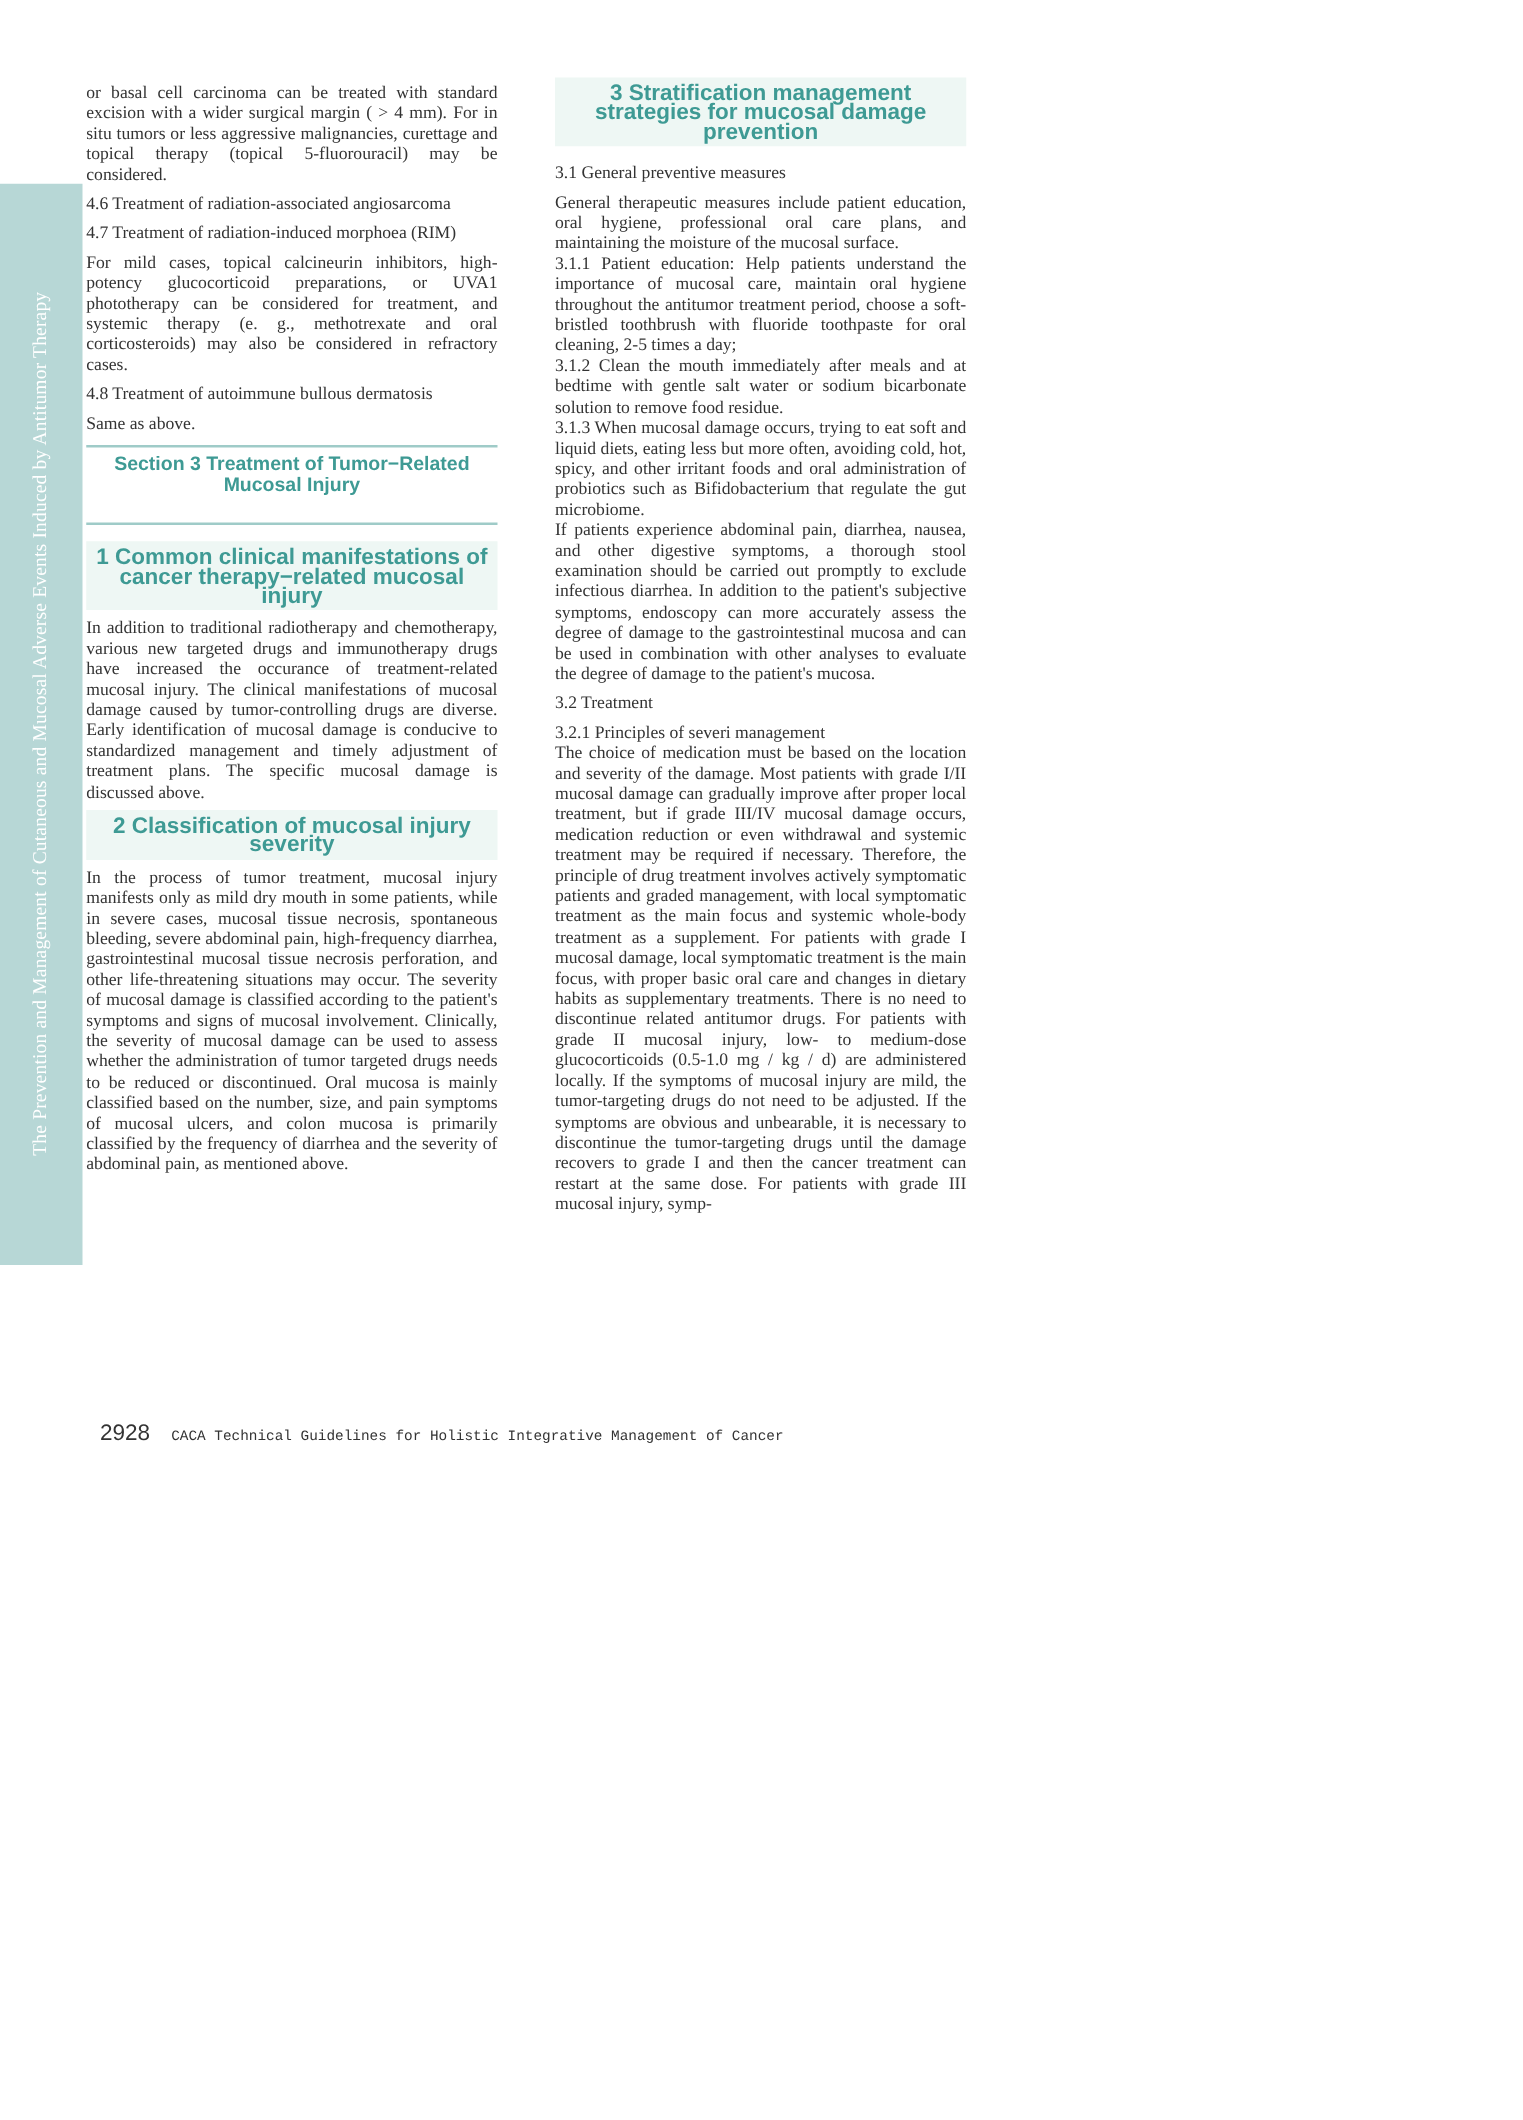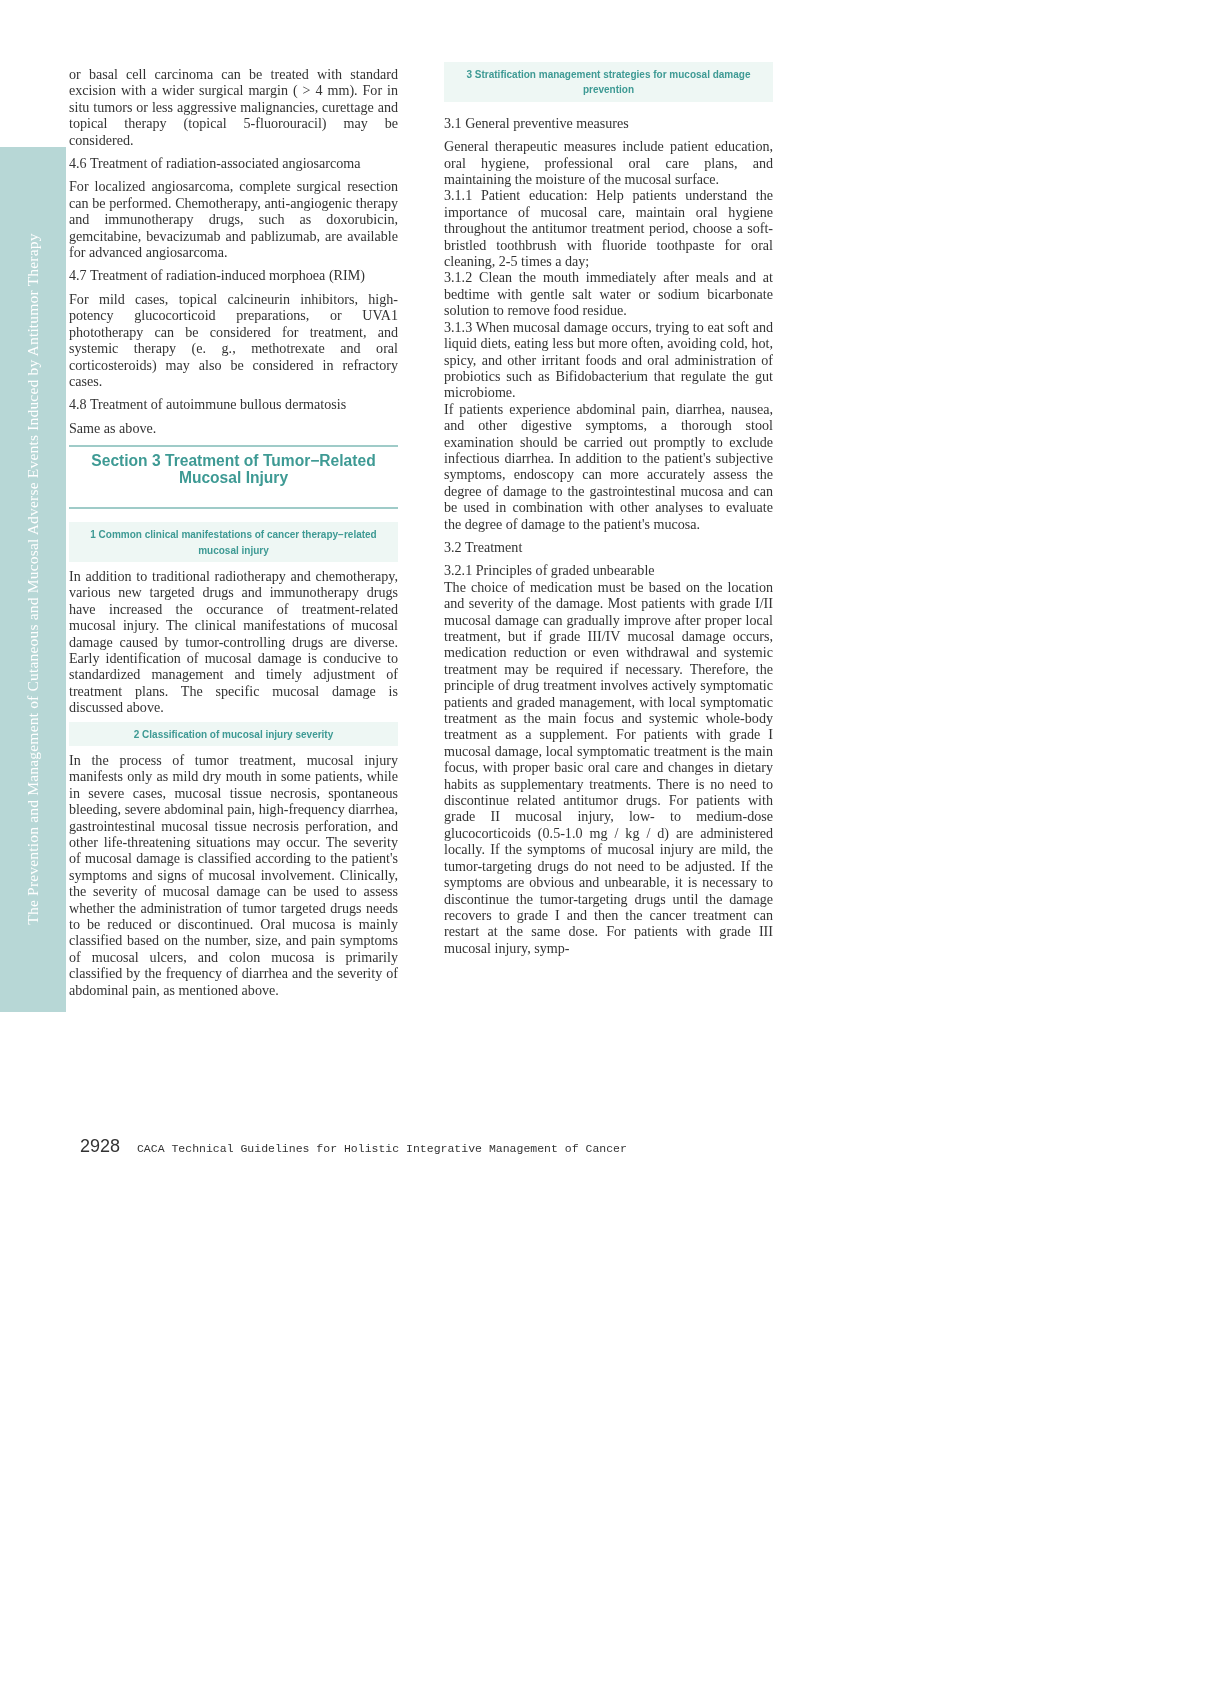--- a/index.html
+++ b/index.html
@@ -65,21 +65,21 @@
       font-weight: bold;
       font-size: 15.6px;
       line-height: 17px;
     }
     .box-heading {
       background: #eef7f4;
       color: #3e9a94;
       text-align: center;
       font-family: "Liberation Sans", "DejaVu Sans", sans-serif;
       font-weight: bold;
-      font-size: 10px;
+      font-size: 18px;
       line-height: 15.4px;
       padding: 5px 2px 4px 2px;
       margin: 0 0 6px 0;
     }
     .footer {
       position: absolute;
       left: 80px;
       top: 1136px;
       font-size: 11.5px;
       color: #333333;
@@ -98,41 +98,40 @@
 </head>
 <body>
 
 <div class="side-band">
   <div class="side-band-text">The Prevention and Management of Cutaneous and Mucosal Adverse Events Induced by Antitumor Therapy</div>
 </div>
 
 <div class="col col-left">
   <p class="para">or basal cell carcinoma can be treated with stan­dard excision with a wider surgical margin ( &gt; 4 mm). For in situ tumors or less aggressive malig­nancies, curettage and topical therapy (topical 5-fluorouracil) may be considered.</p>
   <p class="sub-heading">4.6 Treatment of radiation-associated angiosarco­ma</p>
-  <p class="para">For localized angiosarcoma, complete surgical resection can be performed. Chemotherapy, anti-angiogenic therapy and immunotherapy drugs, such as doxorubicin, gemcitabine, bevacizumab and pablizumab, are available for advanced an­giosarcoma.</p>
   <p class="sub-heading">4.7 Treatment of radiation-induced morphoea (RIM)</p>
   <p class="para">For mild cases, topical calcineurin inhibitors, high-potency glucocorticoid preparations, or UVA1 phototherapy can be considered for treat­ment, and systemic therapy (e. g., methotrexate and oral corticosteroids) may also be considered in refractory cases.</p>
   <p class="sub-heading">4.8 Treatment of autoimmune bullous dermatosis</p>
   <p class="para">Same as above.</p>
   <div class="sec-heading">Section 3 Treatment of Tumor−Related Mucosal Injury</div>
   <div class="box-heading">1 Common clinical manifestations of cancer therapy−related mucosal injury</div>
   <p class="para-tight">In addition to traditional radiotherapy and che­motherapy, various new targeted drugs and im­munotherapy drugs have increased the occur­ance of treatment-related mucosal injury. The clinical manifestations of mucosal damage caused by tumor-controlling drugs are diverse. Early identification of mucosal damage is condu­cive to standardized management and timely ad­justment of treatment plans. The specific muco­sal damage is discussed above.</p>
   <div class="box-heading" style="margin-top:6px;">2 Classification of mucosal injury severity</div>
   <p class="para-tight">In the process of tumor treatment, mucosal inju­ry manifests only as mild dry mouth in some pa­tients, while in severe cases, mucosal tissue ne­crosis, spontaneous bleeding, severe abdominal pain, high-frequency diarrhea, gastrointestinal mucosal tissue necrosis perforation, and other life-threatening situations may occur. The severi­ty of mucosal damage is classified according to the patient's symptoms and signs of mucosal in­volvement. Clinically, the severity of mucosal damage can be used to assess whether the admin­istration of tumor targeted drugs needs to be re­duced or discontinued. Oral mucosa is mainly classified based on the number, size, and pain symptoms of mucosal ulcers, and colon mucosa is primarily classified by the frequency of diar­rhea and the severity of abdominal pain, as men­tioned above.</p>
 </div>
 
 <div class="col col-right">
   <div class="box-heading" style="margin-bottom:13px;">3 Stratification management strategies for mucosal damage prevention</div>
   <p class="sub-heading">3.1 General preventive measures</p>
   <p class="para-tight">General therapeutic measures include patient ed­ucation, oral hygiene, professional oral care plans, and maintaining the moisture of the muco­sal surface.</p>
   <p class="para-tight">3.1.1 Patient education: Help patients under­stand the importance of mucosal care, maintain oral hygiene throughout the antitumor treatment period, choose a soft-bristled toothbrush with fluoride toothpaste for oral cleaning, 2-5 times a day;</p>
   <p class="para-tight">3.1.2 Clean the mouth immediately after meals and at bedtime with gentle salt water or sodium bicarbonate solution to remove food residue.</p>
   <p class="para-tight">3.1.3 When mucosal damage occurs, trying to eat soft and liquid diets, eating less but more of­ten, avoiding cold, hot, spicy, and other irritant foods and oral administration of probiotics such as Bifidobacterium that regulate the gut microbi­ome.</p>
   <p class="para">If patients experience abdominal pain, diarrhea, nausea, and other digestive symptoms, a thor­ough stool examination should be carried out promptly to exclude infectious diarrhea. In addi­tion to the patient's subjective symptoms, endos­copy can more accurately assess the degree of damage to the gastrointestinal mucosa and can be used in combination with other analyses to evaluate the degree of damage to the patient's mucosa.</p>
   <p class="sub-heading">3.2 Treatment</p>
-  <p class="para-tight">3.2.1 Principles of graded unbearable</p>
+  <p class="para-tight">3.2.1 Principles of severi management</p>
   <p class="para-tight">The choice of medication must be based on the location and severity of the damage. Most pa­tients with grade I/II mucosal damage can gradu­ally improve after proper local treatment, but if grade III/IV mucosal damage occurs, medication reduction or even withdrawal and systemic treat­ment may be required if necessary. Therefore, the principle of drug treatment involves actively symptomatic patients and graded management, with local symptomatic treatment as the main fo­cus and systemic whole-body treatment as a sup­plement. For patients with grade I mucosal dam­age, local symptomatic treatment is the main fo­cus, with proper basic oral care and changes in dietary habits as supplementary treatments. There is no need to discontinue related antitu­mor drugs. For patients with grade II mucosal in­jury, low- to medium-dose glucocorticoids (0.5-1.0 mg / kg / d) are administered locally. If the symptoms of mucosal injury are mild, the tumor-targeting drugs do not need to be adjusted. If the symptoms are obvious and unbearable, it is nec­essary to discontinue the tumor-targeting drugs until the damage recovers to grade I and then the cancer treatment can restart at the same dose. For patients with grade III mucosal injury, symp-</p>
 </div>
 
 <div class="footer">
   <span class="page-no">2928</span>
   <span class="journal">CACA Technical Guidelines for Holistic Integrative Management of Cancer</span>
 </div>
 
 </body></html>

